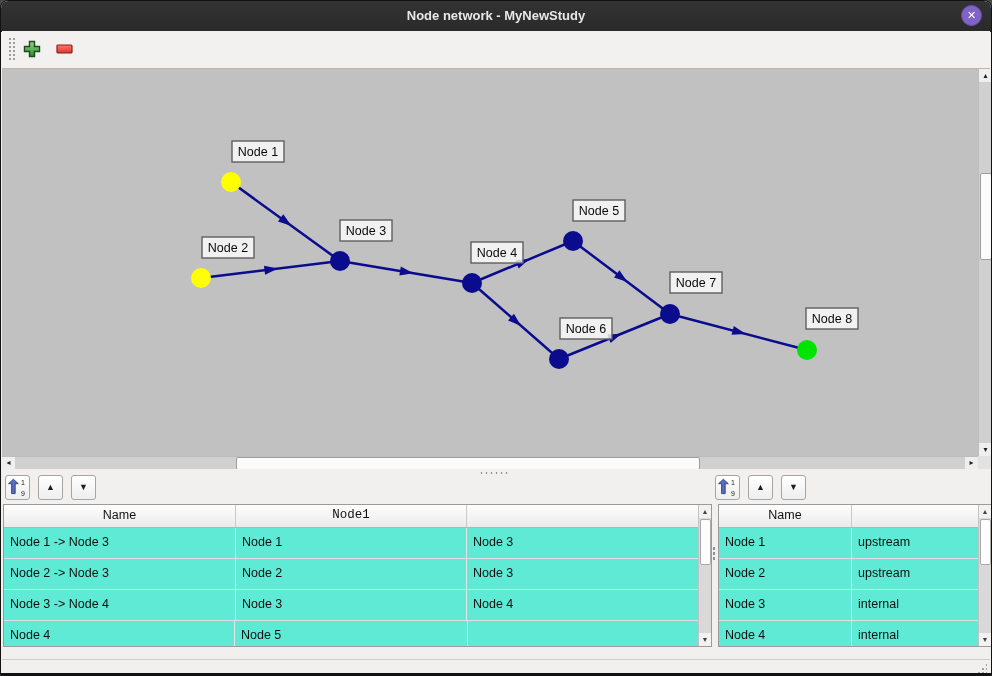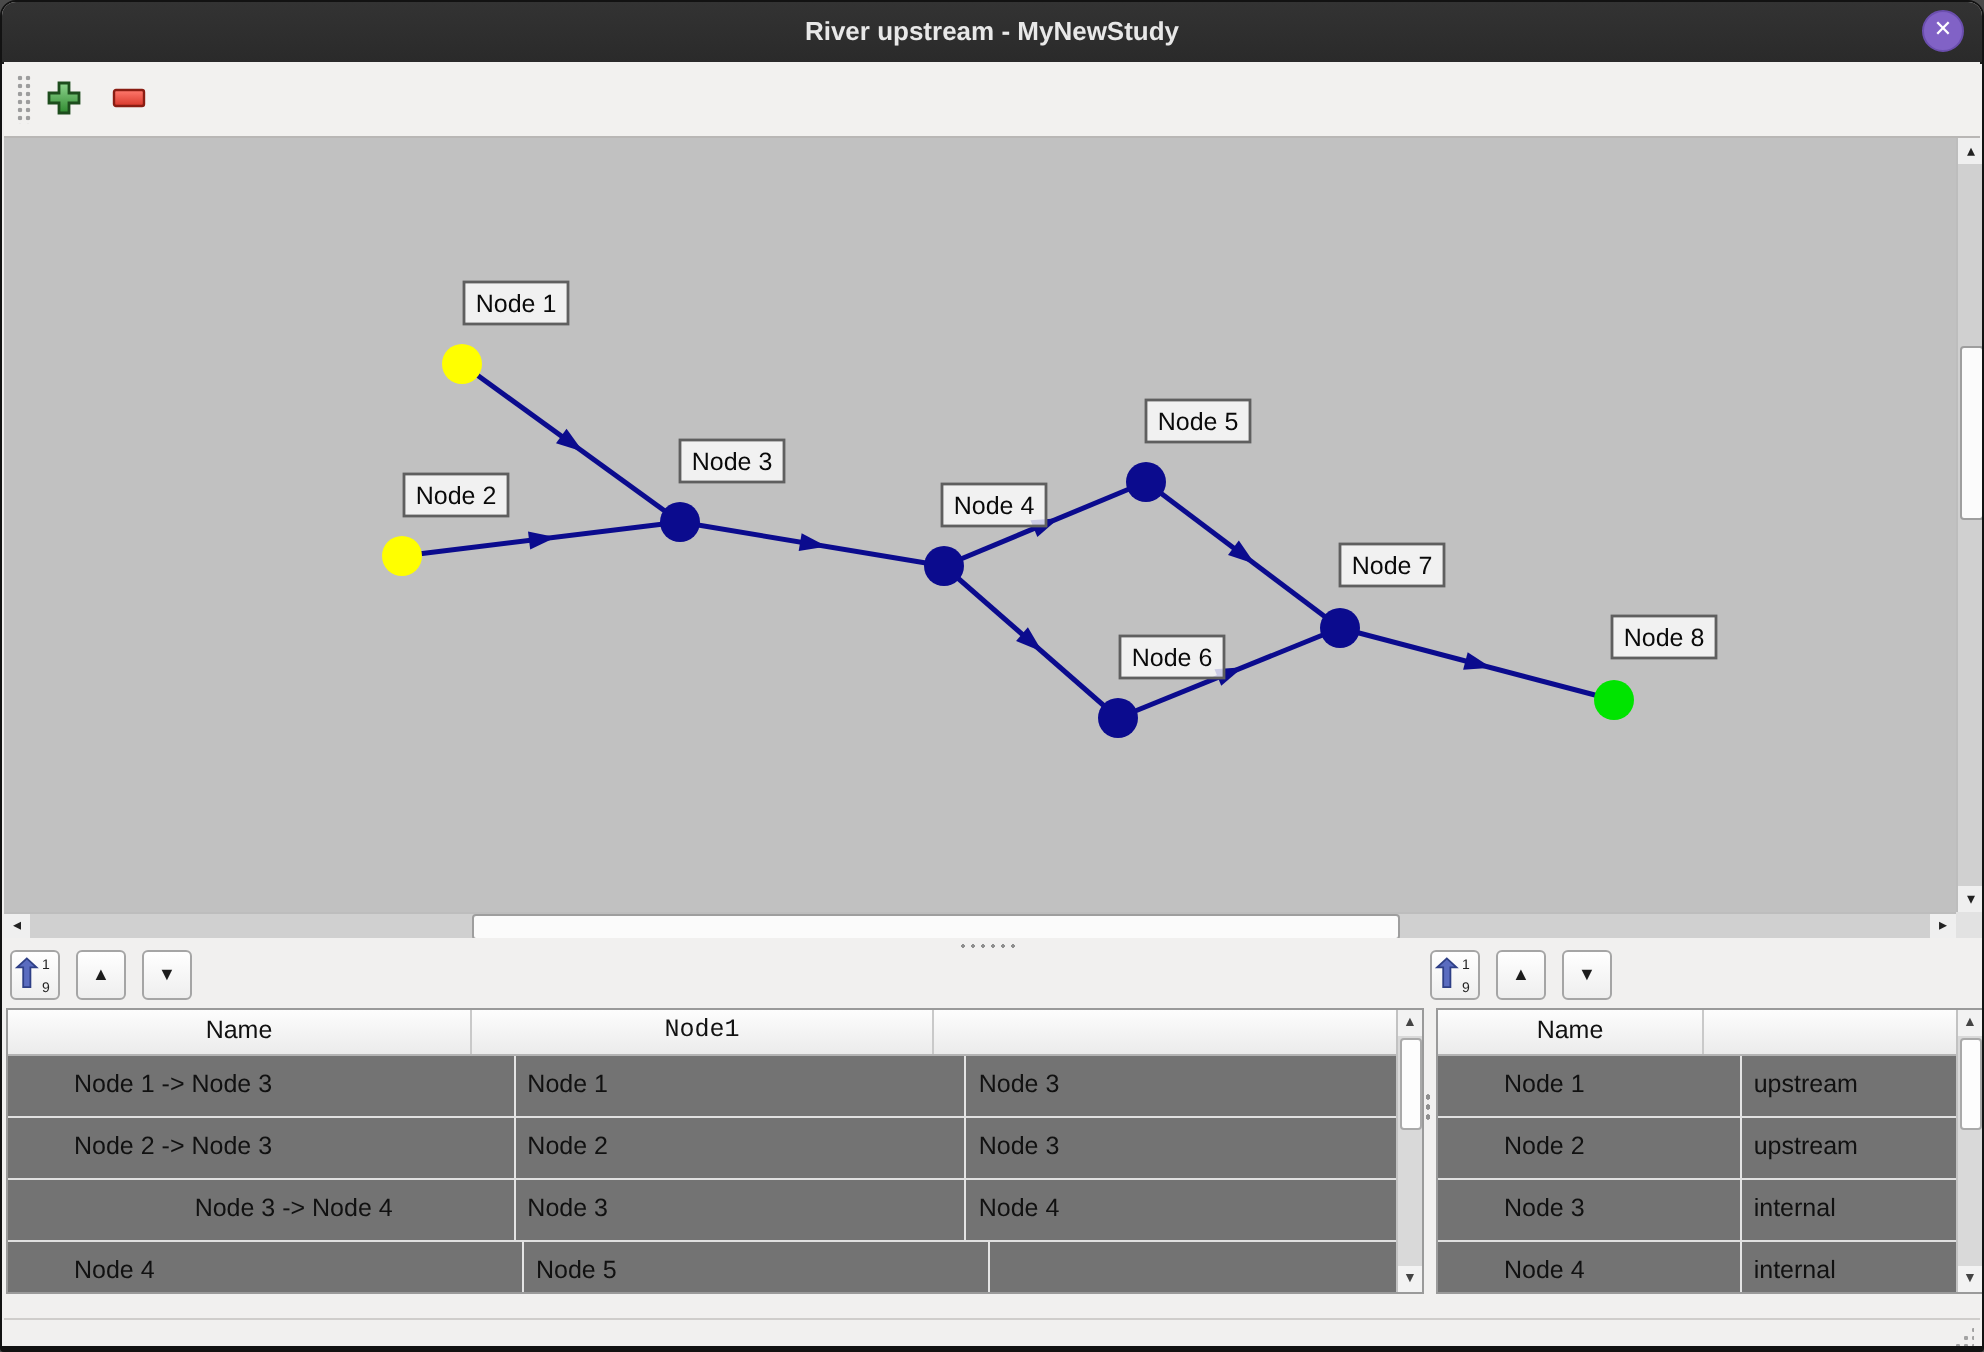--- a/index.html
+++ b/index.html
@@ -44,21 +44,21 @@
   .tool-btn{position:absolute;top:474px;width:25px;height:25px;box-sizing:border-box;
     background:linear-gradient(#ffffff,#eeeeee);border:1px solid #a5a5a5;border-radius:3px;
     text-align:center;color:#1c1c1c;cursor:pointer;}
   .tool-btn .tri{font-size:9px;line-height:23px;}
   
   .table-panel{position:absolute;top:503px;height:143px;background:#ffffff;border:1px solid #9a9a9a;box-sizing:border-box;overflow:hidden;}
   .table-panel.left{left:2px;width:709px;}
   .table-panel.right{left:717px;width:274px;}
   .thead{display:flex;height:22px;background:linear-gradient(#fdfdfd,#ebebeb);border-bottom:1px solid #b3b3b3;}
   .th{box-sizing:border-box;border-right:1px solid #c9c9c9;font-size:12.5px;line-height:21px;text-align:center;color:#111;cursor:pointer;}
-  .tr{display:flex;height:30px;border-bottom:1px solid #e0e0e0;background:#737373;cursor:pointer;padding-left:27px;}
+  .tr{display:flex;height:30px;border-bottom:1px solid #e0e0e0;background:#5eead4;cursor:pointer;}
   .td{box-sizing:border-box;border-right:1px solid #e4e4e4;font-size:12.5px;line-height:29px;padding-left:6px;color:#111;
       white-space:nowrap;overflow:hidden;}
   .tv-scroll{position:absolute;top:0;right:0;bottom:0;width:13px;background:#d9d9d9;border-left:1px solid #c2c2c2;box-sizing:border-box;}
   .tv-scroll .arrow{position:absolute;left:0;width:12px;height:13px;background:#f2f2f2;color:#444;font-size:7px;line-height:13px;text-align:center;cursor:pointer;}
   .tv-scroll .arrow.up{top:0;}
   .tv-scroll .arrow.down{bottom:0;}
   .tv-scroll .thumb{position:absolute;left:1px;top:14px;width:9px;height:44px;background:#fdfdfd;border:1px solid #a9a9a9;border-radius:2px;cursor:pointer;}
   .panel-vsplit{position:absolute;left:711px;top:545px;width:4px;height:16px;cursor:col-resize;
     background-image:radial-gradient(#8f8f8f 1px,transparent 1.2px);background-size:4px 5px;}
   
@@ -66,21 +66,21 @@
   .resize-grip{position:absolute;right:3px;bottom:2px;width:10px;height:10px;
     background-image:radial-gradient(#a3a3a3 1px,transparent 1.2px);background-size:4px 4px;
     clip-path:polygon(100% 0,100% 100%,0 100%);cursor:nwse-resize;}
 </style>
 </head>
 <body>
 
 <div class="window">
 
   <div class="titlebar">
-    <div class="title">River upstream - MyNewStudy</div>
+    <div class="title">Node network - MyNewStudy</div>
     <div class="close-btn">
       <span>✕</span>
     </div>
   </div>
 
   <div class="toolbar">
     <div class="drag-handle"></div>
     <svg class="tb-icon add" viewBox="0 0 18 18">
       <defs>
           <linearGradient id="gplus" x1="0" y1="0" x2="0" y2="1">
@@ -217,21 +217,21 @@
           <div class="td" style="width: 232px;">Node 1 -&gt; Node 3</div>
           <div class="td" style="width: 231px;">Node 1</div>
           <div class="td" style="width: 233px;">Node 3</div>
         </div>
         <div class="tr">
           <div class="td" style="width: 232px;">Node 2 -&gt; Node 3</div>
           <div class="td" style="width: 231px;">Node 2</div>
           <div class="td" style="width: 233px;">Node 3</div>
         </div>
         <div class="tr">
-          <div class="td" style="width: 232px; text-align: center;">Node 3 -&gt; Node 4</div>
+          <div class="td" style="width: 232px;">Node 3 -&gt; Node 4</div>
           <div class="td" style="width: 231px;">Node 3</div>
           <div class="td" style="width: 233px;">Node 4</div>
         </div>
         <div class="tr">
           <div class="td" style="width: 231px;">Node 4</div>
           <div class="td" style="width: 233px;">Node 5</div>
         </div>
       </div>
     <div class="tv-scroll">
       <div class="arrow up">▲</div>

